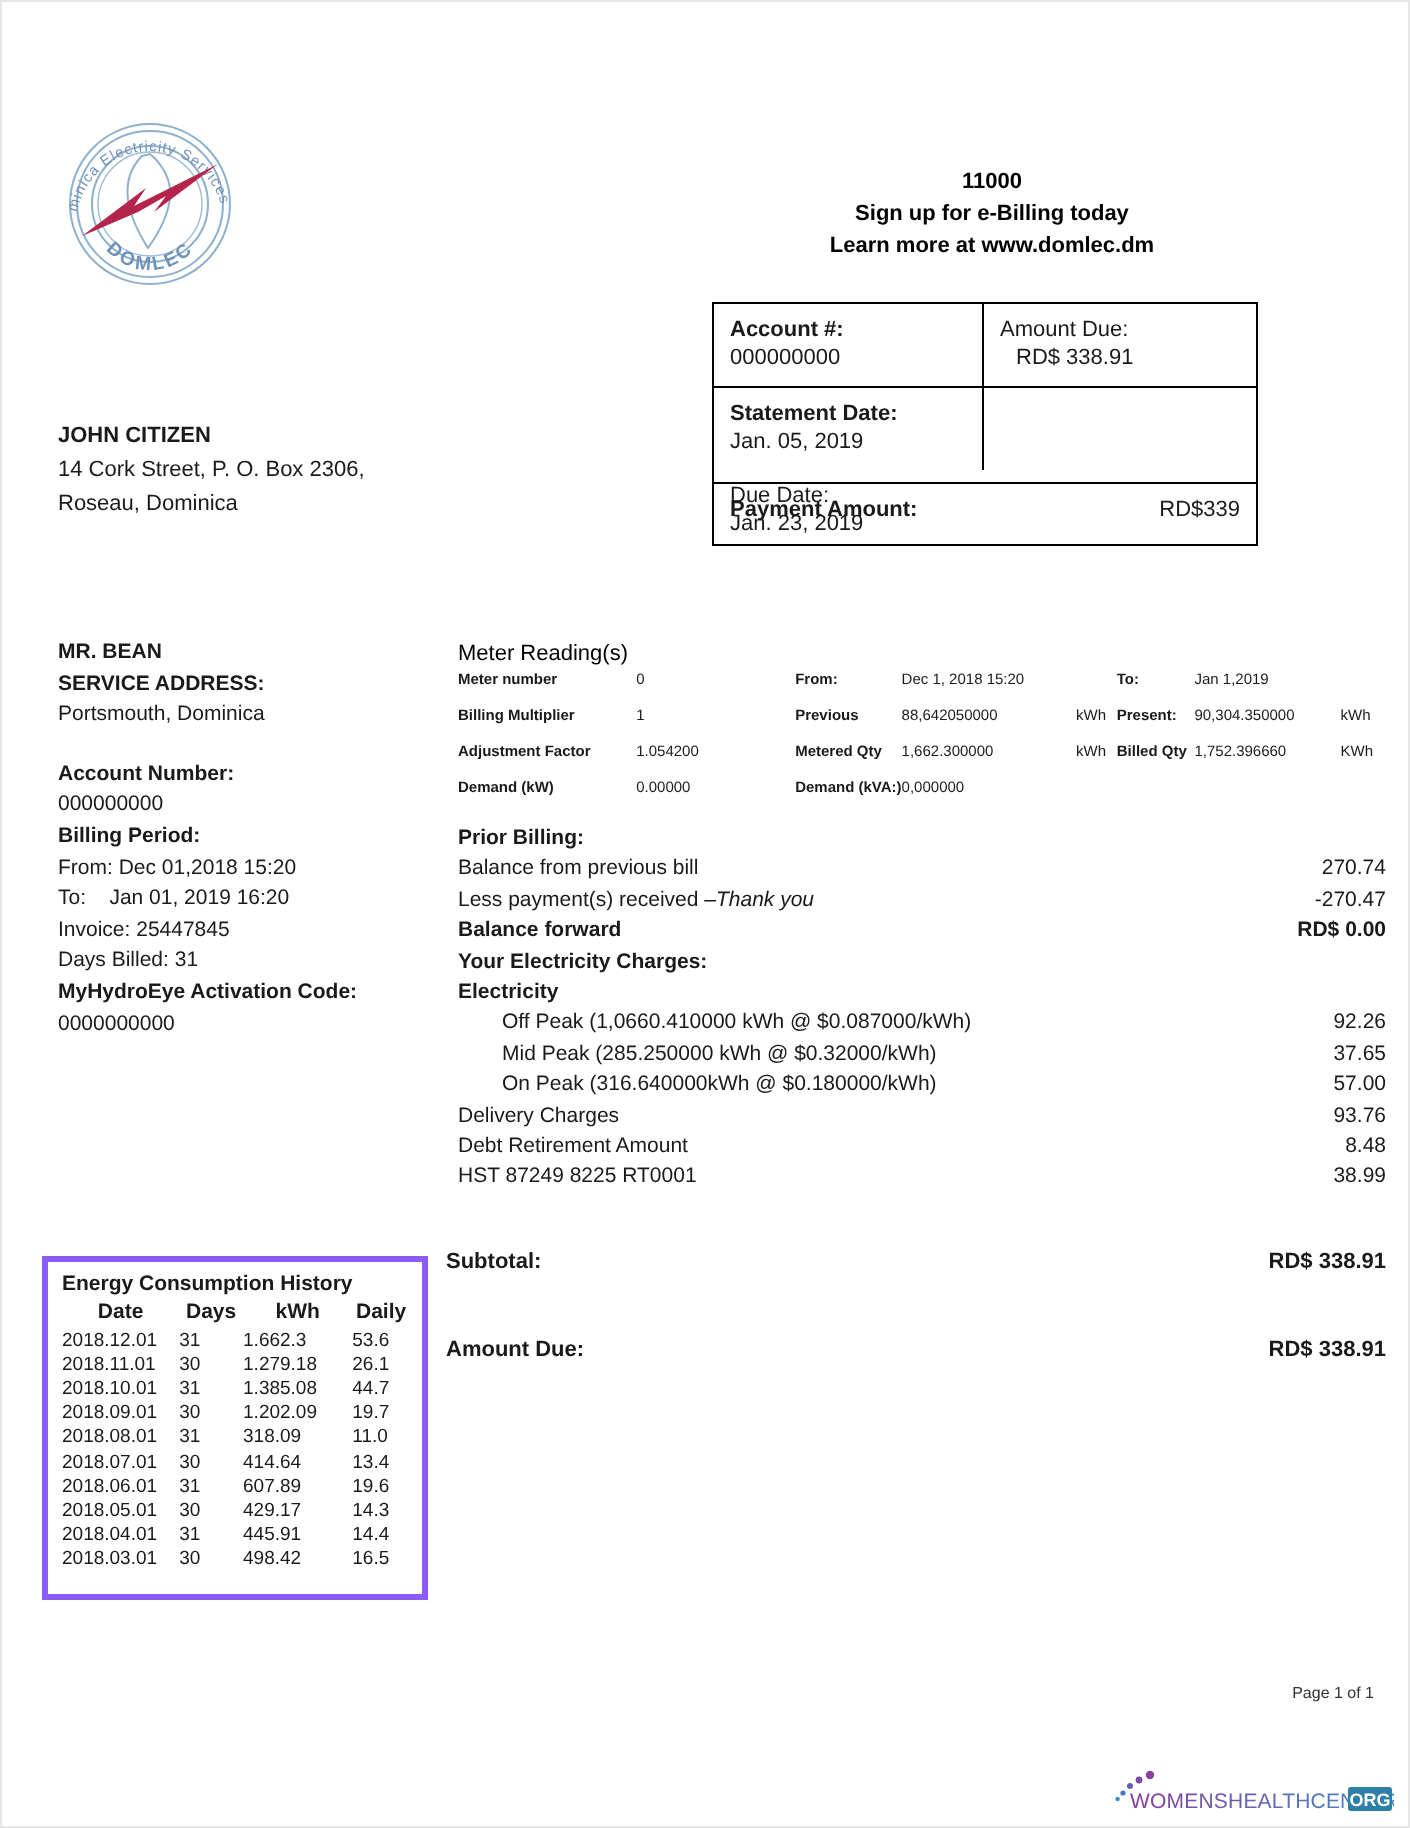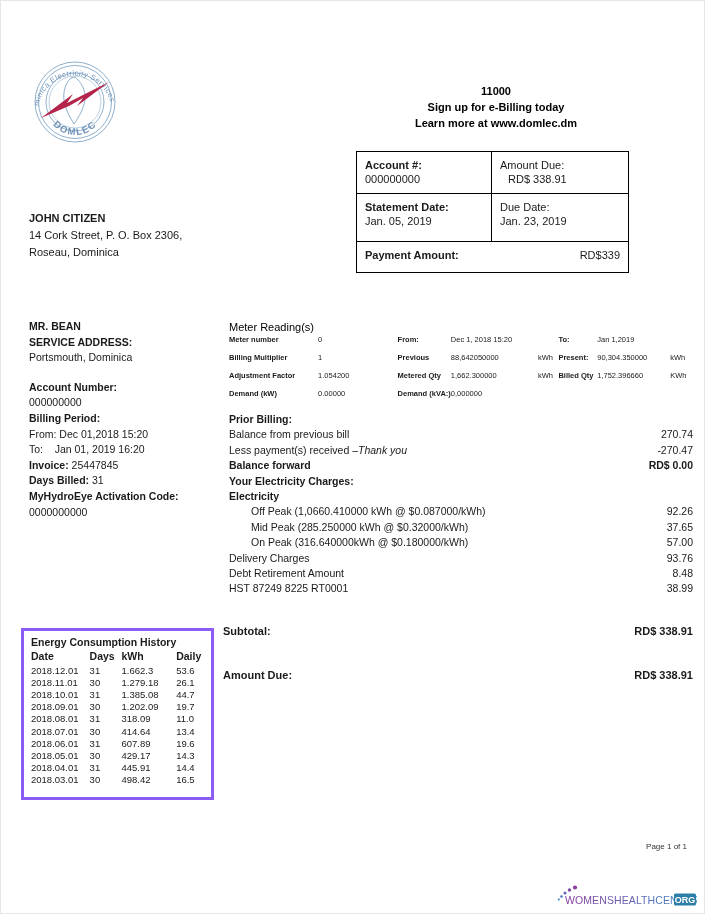--- a/index.html
+++ b/index.html
@@ -36,21 +36,21 @@
   .acct-box {
     position: absolute; left: 355px; top: 150px; width: 273px; height: 122px;
     border: 1.5px solid #000;
   }
   .acct-row { display: flex; border-bottom: 1.5px solid #000; }
   .acct-row.last { border-bottom: none; }
   .acct-cell { padding: 6px 8px 7px 8px; font-size: 11px; line-height: 14px; }
   .acct-cell.left { width: 135px; border-right: 1.5px solid #000; }
   .acct-cell.right { flex: 1; }
   .acct-row.r1 { height: 42px; }
-  .acct-row.r2 { height: 48px; }
+  .acct-row.r2 { height: 48px; flex-direction: column; }
   .acct-row.r3 { height: 32px; }
   .acct-row.r3 .acct-cell.left { border-right: none; width: auto; flex: 1; }
   .lbl-b { font-weight: bold; display: block; }
   .lbl-n { font-weight: normal; display: block; }
   .val { display: block; }
   .val.ind { padding-left: 8px; }
   .pay-row { display: flex; justify-content: space-between; align-items: flex-start; width: 100%; }
   .pay-amt { font-weight: normal; }
 
   
@@ -60,21 +60,21 @@
   }
   .cust .nm { font-weight: bold; }
 
   
   .details {
     position: absolute; left: 28px; top: 318px; width: 195px;
     font-size: 10.5px; line-height: 15.6px;
   }
   .details .b { font-weight: bold; }
   .details .spacer { height: 14px; }
-  .details .kv .b { font-weight: bold; }
+  .details .kv .b { font-weight: normal; }
 
   
   .meter-title {
     position: absolute; left: 228px; top: 320px;
     font-size: 11px; color: #000;
   }
   .meter-tbl {
     position: absolute; left: 228px; top: 334px; width: 462px;
     font-size: 7.5px; border-collapse: collapse;
   }
@@ -108,21 +108,21 @@
   .trow { display: flex; justify-content: space-between; font-weight: bold; }
   .trow.second { margin-top: 32px; }
 
   
   .hist {
     position: absolute; left: 20px; top: 627px; width: 193px; height: 172px;
     border: 3px solid #8b5cf6; padding: 5px 6px 4px 7px;
   }
   .hist h4 { margin: 0 0 2px 0; font-size: 10.5px; font-weight: bold; }
   .hist table { width: 100%; border-collapse: collapse; font-size: 9.5px; }
-  .hist th { text-align: left; font-weight: bold; font-size: 10.5px; padding: 0 0 2px 0; }
+  .hist th { text-align: center; font-weight: bold; font-size: 10.5px; padding: 0 0 2px 0; }
   .hist td { padding: 0.6px 0; }
   .hist .c-date { width: 62px; }
   .hist .c-days { width: 34px; }
   .hist .c-kwh { width: 60px; }
   .hist .c-daily { width: 30px; }
 
   
   .pageno {
     position: absolute; left: 0; top: 841px; width: 686px;
     text-align: right; font-size: 8px; color: #333;

